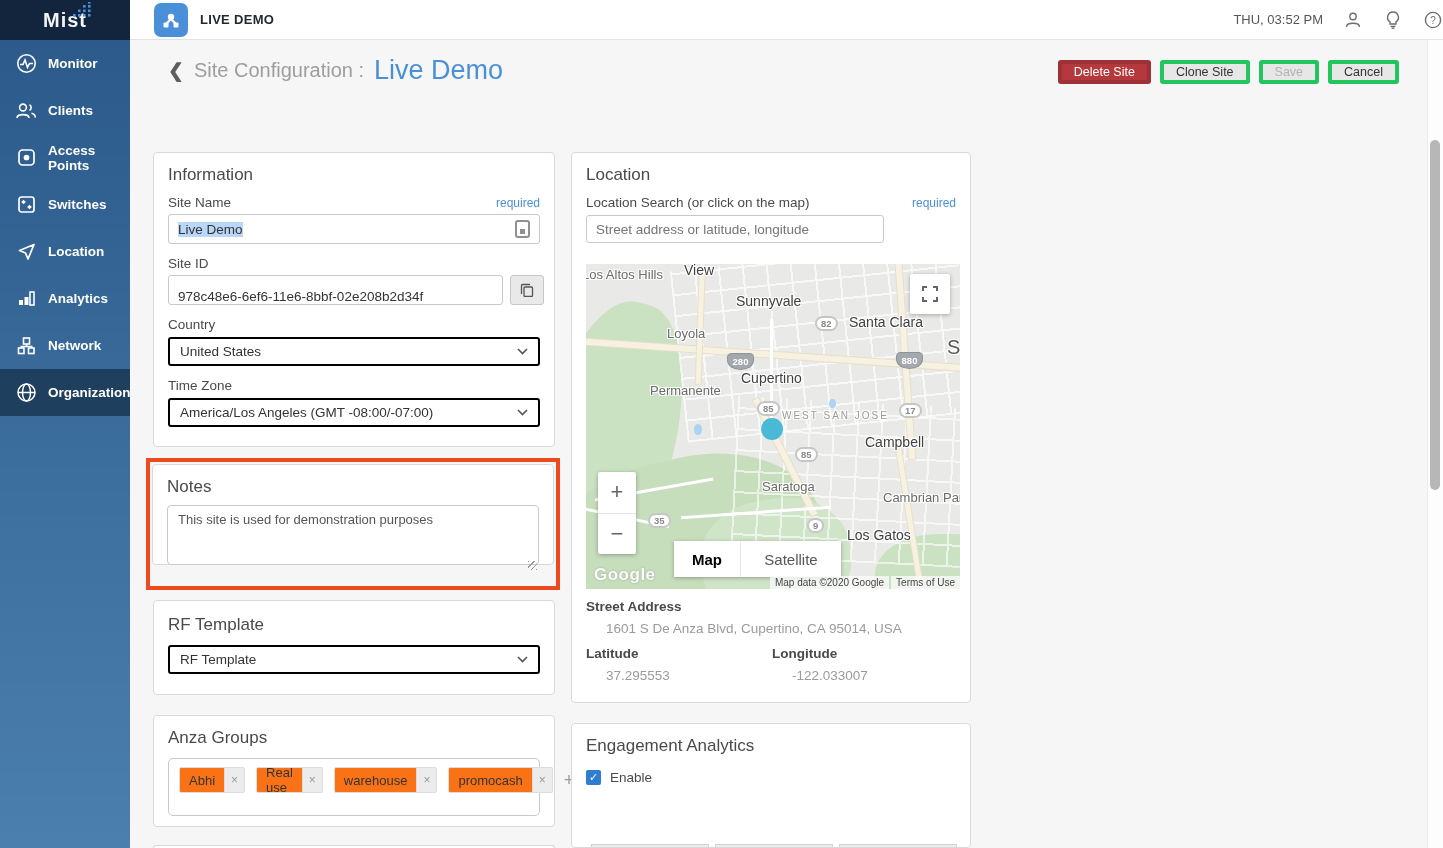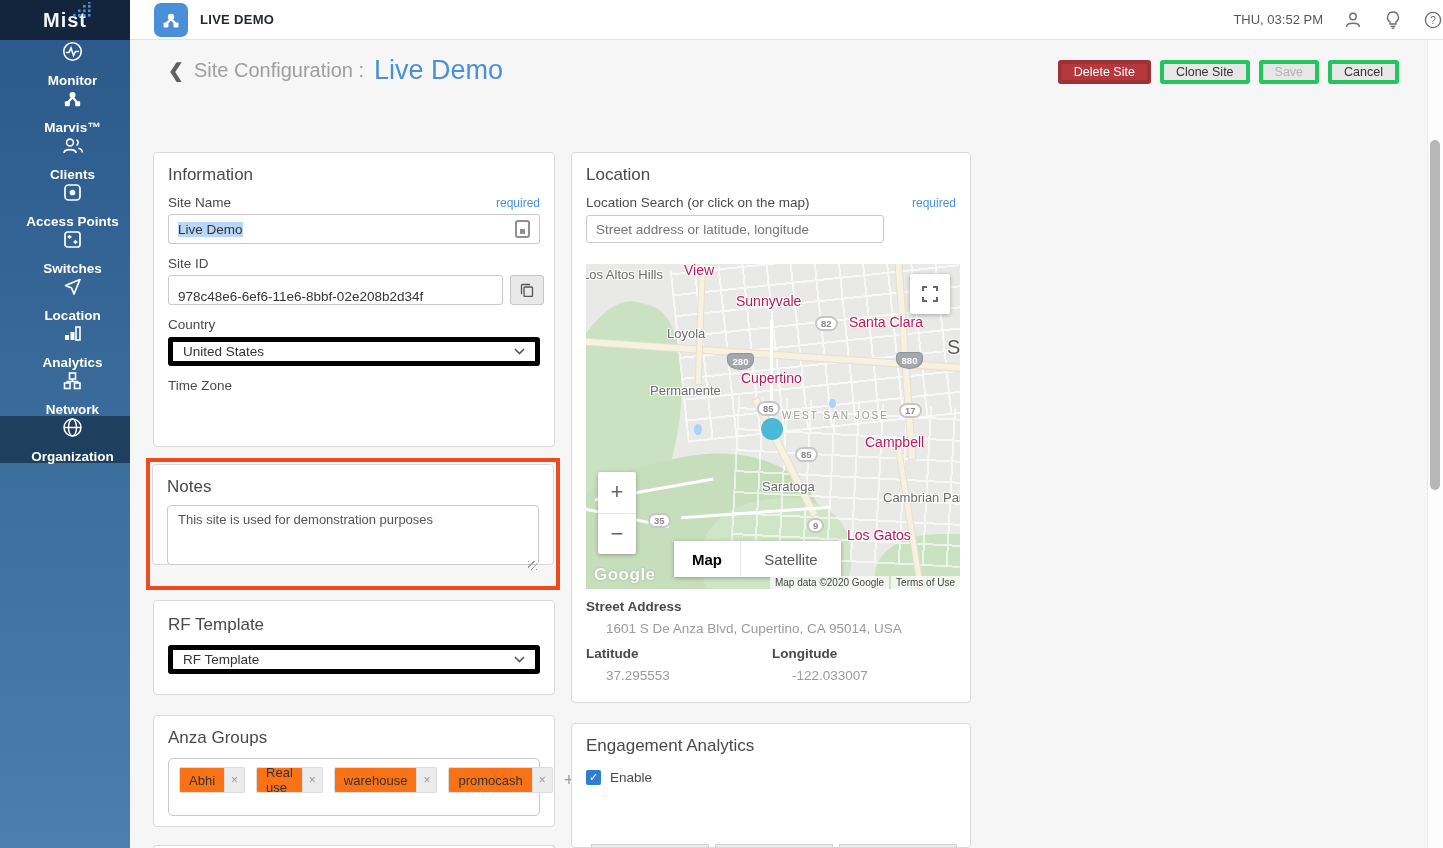--- a/index.html
+++ b/index.html
@@ -19,21 +19,21 @@
     display:flex; align-items:center; justify-content:center; }
   .org-name { font-size:13px; font-weight:bold; color:#24292e; letter-spacing:.3px; }
   .topbar-right { margin-left:auto; display:flex; align-items:center; gap:20px; }
   .topbar-time { font-size:13px; color:#565656; }
   .tb-icon { display:flex; align-items:center; justify-content:center; width:20px; height:20px; }
 
   
   .sidebar { left:0; top:40px; width:130px; height:808px;
     background:linear-gradient(#2b5a8b, #4b7fae); }
   .side-item { height:47px; display:flex; align-items:center; gap:11px; padding-left:15px;
-    color:#fff; font-size:13.5px; font-weight:bold; cursor:pointer;flex-direction:column; }
+    color:#fff; font-size:13.5px; font-weight:bold; cursor:pointer; }
   .side-item.active { background:#1e3f5e; }
   .side-icon { width:22px; height:22px; display:flex; align-items:center; justify-content:center; flex:0 0 22px; }
 
   
   .page-head { left:168px; top:55px; display:flex; align-items:center; gap:10px; }
   .back-chevron { color:#5f5f5f; font-size:19px; font-weight:bold; line-height:1; cursor:pointer; }
   .crumb { color:#9d9d9d; font-size:20px; }
   .page-title { color:#4a90d9; font-size:27px; }
   .head-actions { top:60px; right:44px; display:flex; gap:9px; }
   .btn { height:24px; padding:0 12px; font-size:12.5px; border-radius:3px; border:4px solid #22c55e;
@@ -41,21 +41,21 @@
   .btn.danger { background:#b5393c; border-color:#9d3135; color:#fff; }
   .btn.disabled { color:#b2b2b2; }
 
   
   .card { background:#fff; border:1px solid #d9d9d9; border-radius:4px; }
   .card-title { font-size:17px; color:#4a4a4a; }
   .fld-label { font-size:13.5px; color:#4a4a4a; }
   .required { font-size:12px; color:#4a90d9; }
   .tbox { border:1px solid #c9c9c9; border-radius:3px; background:#fff; font-size:13.5px; color:#333;
     display:flex; align-items:center; padding:0 9px; }
-  .selbox { border:5px solid #000000; border-radius:3px; background:#fff; font-size:13.5px; color:#333;
+  .selbox { border:2px solid #000000; border-radius:3px; background:#fff; font-size:13.5px; color:#333;
     display:flex; align-items:center; padding:0 10px; justify-content:space-between; cursor:pointer; }
 
   
   .info-card { left:153px; top:152px; width:402px; height:295px; }
   .sel-text { background:#b9d7f8; }
   .ext-icon { width:15px; height:18px; border:2px solid #8f8f8f; border-radius:3px; margin-left:auto; position:relative; }
   .ext-icon::after { content:""; position:absolute; left:3px; top:7px; width:5px; height:5px; background:#8f8f8f; }
   .copy-btn { width:34px; height:30px; background:#e9e9e9; border:1px solid #c6c6c6; border-radius:3px;
     display:flex; align-items:center; justify-content:center; cursor:pointer; }
 
@@ -87,21 +87,21 @@
   .map { position:absolute; left:14px; top:111px; width:374px; height:325px; background:#e9e9e7; overflow:hidden; }
   .green { position:absolute; background:#cbe2c2; border-radius:45%; }
   .lake { position:absolute; background:#aad3f5; border-radius:50%; }
   .grid { position:absolute; opacity:.75;
     background:repeating-linear-gradient(90deg, rgba(255,255,255,.95) 0 2px, transparent 2px 24px),
                repeating-linear-gradient(0deg, rgba(255,255,255,.95) 0 2px, transparent 2px 21px); }
   .hwy { position:absolute; background:#f7f1e1; box-shadow:0 0 0 1px #e7dfc8; }
   .wroad { position:absolute; background:#ffffff; }
   .map-label { position:absolute; color:#6b6b6b; font-size:13px; white-space:nowrap;
     text-shadow:-1px -1px 0 #fff,1px -1px 0 #fff,-1px 1px 0 #fff,1px 1px 0 #fff; }
-  .map-label.big { font-size:14px; color:#be185d; }
+  .map-label.big { font-size:14px; color:#404040; }
   .map-label.area { font-size:10px; letter-spacing:2px; color:#9a9a9a; }
   .map-label.huge { font-size:20px; color:#585858; }
   .badge-oval { position:absolute; background:#fff; border:2px solid #c6c6c6; border-radius:9px;
     font-size:9.5px; color:#8a8a8a; padding:0 4px; height:15px; line-height:11px; font-weight:bold;
     display:flex; align-items:center; }
   .badge-shield { position:absolute; background:#a2a8ae; color:#fff; font-size:9.5px; font-weight:bold;
     width:25px; height:15px; display:flex; align-items:center; justify-content:center;
     border-radius:4px 4px 60% 60%/4px 4px 70% 70%; box-shadow:0 0 0 1px #8d9399; }
   .marker { position:absolute; left:175px; top:154px; width:22px; height:22px; border-radius:50%;
     background:#4ab9d6; }
@@ -205,31 +205,20 @@
     <span class="side-icon">
       <svg width="21" height="21" viewBox="0 0 21 21" fill="none" stroke="#fff" stroke-width="1.6">
         <circle cx="10.5" cy="10.5" r="8.7"></circle>
           <path d="M4 11.5 h3 l2-4.5 2.5 7.5 2-4 h3.5"></path>
       </svg>
       </span>
     <span>Monitor</span>
   </div>
   <div class="side-item">
     <span class="side-icon">
-      <svg width="21" height="21" viewBox="0 0 21 21">
-        <circle cx="10.5" cy="7" r="3" fill="#fff"></circle>
-        <path d="M10.5 9 L5.5 15 M10.5 9 L15.5 15" stroke="#fff" stroke-width="2.2"></path>
-        <rect x="2.8" y="13.2" width="5" height="5" rx="1" fill="#fff"></rect>
-        <rect x="13.2" y="13.2" width="5" height="5" rx="1" fill="#fff"></rect>
-      </svg>
-      </span>
-    <span>Marvis™</span>
-  </div>
-  <div class="side-item">
-    <span class="side-icon">
       <svg width="22" height="21" viewBox="0 0 22 21" fill="none" stroke="#fff" stroke-width="1.6">
         <circle cx="8" cy="7.5" r="3.4"></circle>
           <path d="M2 18 c0-4.5 12-4.5 12 0"></path>
         <path d="M14.5 4.8 a3.2 3.2 0 0 1 0 5.6 M16.5 13.2 c2.6.7 3.8 2.2 3.8 4.3"></path>
       </svg>
       </span>
     <span>Clients</span>
   </div>
   <div class="side-item">
     <span class="side-icon">
@@ -321,20 +310,26 @@
     </svg>
   </div>
   <div class="abs fld-label" style="left:14px;top:164px;">Country</div>
   <div class="abs selbox" style="left:14px;top:184px;width:372px;height:29px;">
     <span>United States</span>
     <svg width="11" height="7" viewBox="0 0 11 7" fill="none" stroke="#555" stroke-width="1.6">
         <path d="M1 1 L5.5 5.5 L10 1"></path>
       </svg>
   </div>
   <div class="abs fld-label" style="left:14px;top:225px;">Time Zone</div>
+  <div class="abs selbox" style="left:14px;top:245px;width:372px;height:29px;">
+    <span>America/Los Angeles (GMT -08:00/-07:00)</span>
+    <svg width="11" height="7" viewBox="0 0 11 7" fill="none" stroke="#555" stroke-width="1.6">
+        <path d="M1 1 L5.5 5.5 L10 1"></path>
+      </svg>
+  </div>
 </div>
 
 <div class="abs notes-wrap"></div>
 <div class="abs card notes-card">
   <div class="abs card-title" style="left:14px;top:12px;">Notes</div>
   <textarea class="notes-ta" style="">This site is used for demonstration purposes</textarea>
   <span class="resize-grip"></span>
 </div>
 
 <div class="abs card rf-card">

